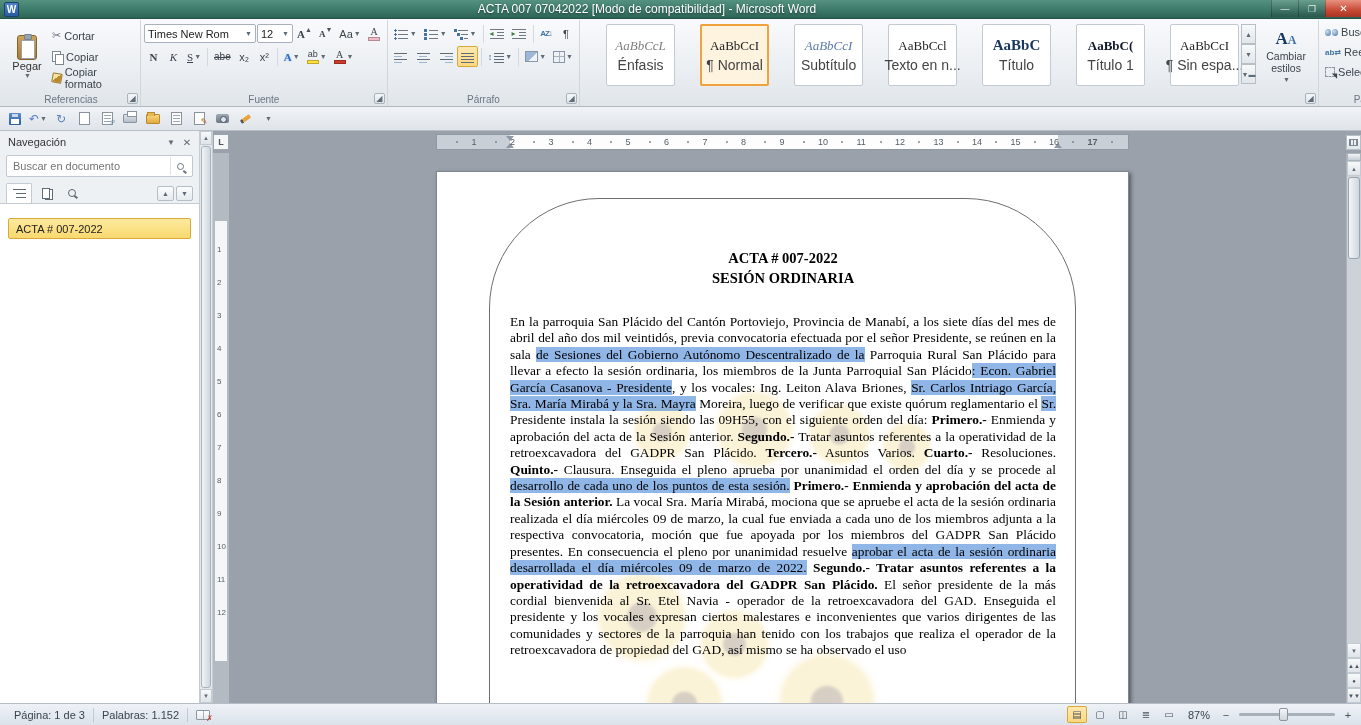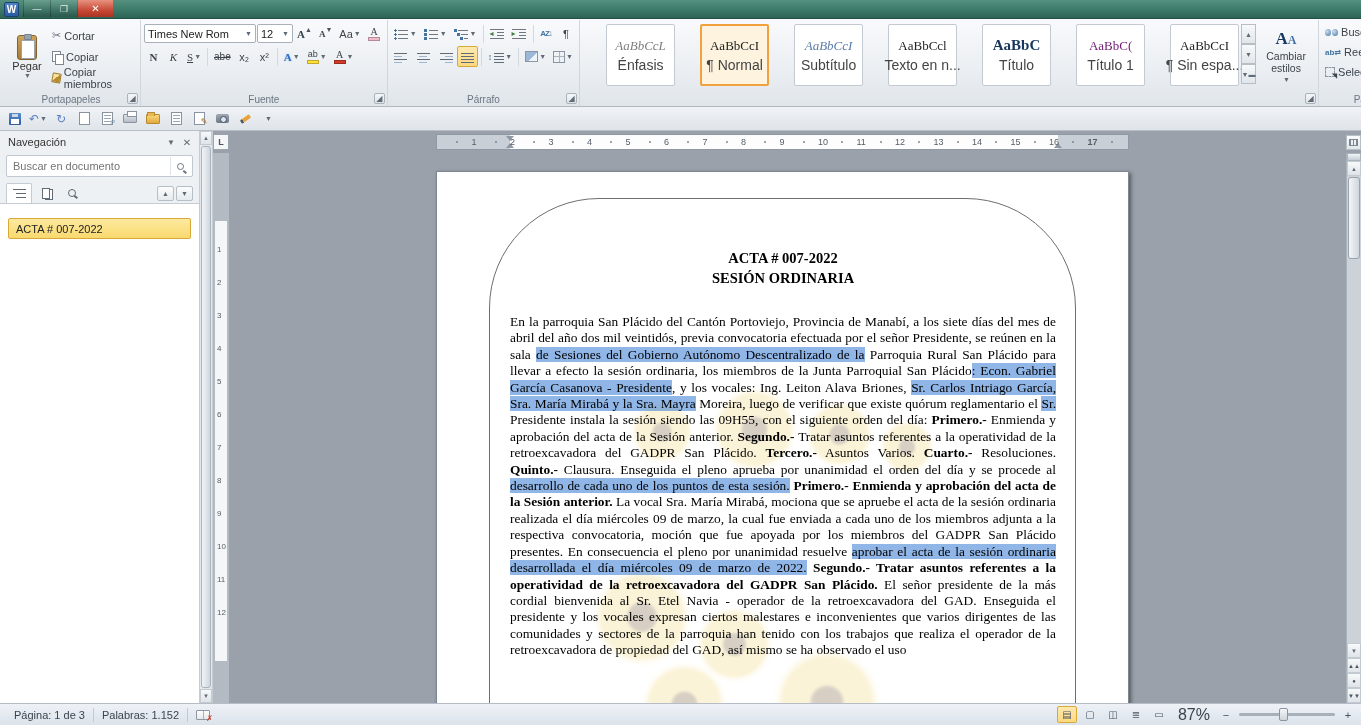--- a/index.html
+++ b/index.html
@@ -105,21 +105,21 @@
   
   .g-styles { flex:1; }
   .style-gallery { display:flex; gap:2px; align-items:stretch; padding-top:2px; }
   .style-item { width:69px; height:62px; background:#fff; border:1px solid #c3cad2; border-radius:2px; display:flex; flex-direction:column; align-items:center; justify-content:center; gap:3px;margin-left:23px; }
   .style-item.sel { border:2px solid #f0a23c; background:#fdf3df; }
   .st-sample { font-family:"Liberation Serif",serif; font-size:13px; color:#222; white-space:nowrap; }
   .st-name { font-size:14px; color:#444; white-space:nowrap; }
   .k-emphasis .st-sample { font-style:italic; color:#7f7f7f; }
   .k-subtitle .st-sample { font-style:italic; color:#5a7ca8; }
   .k-title .st-sample { font-weight:bold; font-size:15px; color:#17365d; }
-  .k-heading1 .st-sample { font-weight:normal; color:#701a75; }
+  .k-heading1 .st-sample { font-weight:bold; color:#0f172a; }
   .gal-scroll { display:flex; flex-direction:column; margin:2px 1px 0 2px; }
   .gal-scroll .sc { width:15px; height:20px; border:1px solid #b6bec6; background:linear-gradient(#f7f9fa,#e1e6eb); font-size:7px; color:#5f6b76; display:flex; align-items:center; justify-content:center; }
   .chg-styles { width:58px; display:flex; flex-direction:column; align-items:center; justify-content:center; gap:2px; text-align:center; font-size:10.5px; color:#3c444c; }
   .aa-big { font-family:"Liberation Serif",serif; font-weight:bold; font-size:17px; color:#17365d; line-height:16px; }
   .aa-big small { font-size:12px; color:#4472a8; }
 
   
   .g-edit { width:104px; border-right:none; }
   .g-edit .rrow { height:20px; }
   .g-edit .sbtn { width:96px; justify-content:flex-start; gap:3px; font-size:11px; }
@@ -223,33 +223,34 @@
   
   .statusbar { height:22px; flex:0 0 22px; background:linear-gradient(#eef2f7,#dbe2ea); border-top:1px solid #b6bdc7; display:flex; align-items:center; padding:0 6px; color:#3c444c; }
   .st-item { padding:0 8px; display:flex; align-items:center; gap:4px; height:100%; }
   .st-sep { width:1px; height:14px; background:#c2c9d2; }
   .ic-book { width:14px; height:10px; background:linear-gradient(#fefefe,#e6e8ec); border:1px solid #8d97a3; border-radius:1px; position:relative; }
   .ic-book::before { content:""; position:absolute; left:50%; top:0; bottom:0; width:1px; background:#aab2ba; }
   .ic-book::after { content:"✗"; position:absolute; right:-4px; bottom:-4px; color:#c0392b; font-size:8px; font-weight:bold; }
   .st-right { margin-left:auto; display:flex; align-items:center; gap:3px; }
   .viewbtn { width:20px; height:17px; display:flex; align-items:center; justify-content:center; font-size:10px; color:#4a545f; border:1px solid transparent; border-radius:2px; }
   .viewbtn.active { background:linear-gradient(#ffe9b0,#fdd87f); border-color:#d9a938; }
-  .zoom-label { padding:0 6px; font-size:16px; }
+  .zoom-label { padding:0 6px; font-size:11px; }
   .zbtn { width:14px; height:14px; display:flex; align-items:center; justify-content:center; font-size:11px; color:#4a545f; }
   .ztrack { width:96px; height:3px; background:#a8b0ba; border-radius:2px; position:relative; margin:0 3px; }
   .ztrack .notch { position:absolute; left:50%; top:-3px; width:1px; height:9px; background:#8b95a0; }
   .ztrack .zthumb { position:absolute; left:42%; top:-5px; width:9px; height:13px; background:linear-gradient(#f4f6f8,#cfd6dd); border:1px solid #8b95a0; border-radius:2px; }
 </style>
 </head>
 <body>
 
 <div class="app">
 
   <div class="titlebar">
     <div class="app-icon">W</div>
+    <div class="tb-title">ACTA 007 07042022 [Modo de compatibilidad]  -  Microsoft Word</div>
     <div class="win-btns">
       <div class="wbtn">—</div>
       <div class="wbtn">❐</div>
       <div class="wbtn close">✕</div>
     </div>
   </div>
 
 
   <div class="ribbon">
 
@@ -263,24 +264,24 @@
         <div class="sbtn">
             <span style="color:#6b7682;">✂</span>
             <span>Cortar</span>
           </div>
         <div class="sbtn">
             <span class="ic-copy"></span>
             <span>Copiar</span>
           </div>
         <div class="sbtn">
             <span class="ic-brush"></span>
-            <span>Copiar miembros</span>
-          </div>
-      </div>
-      <div class="group-label">Portapapeles</div>
+            <span>Copiar formato</span>
+          </div>
+      </div>
+      <div class="group-label">Referencias</div>
       <div class="launcher">◢</div>
     </div>
 
     <div class="group g-font gcol">
       <div class="rrow">
         <div class="combo" style="width:112px;">
             <span>Times New Rom</span>
             <span class="dd">▼</span>
           </div>
         <div class="combo" style="width:36px;">

